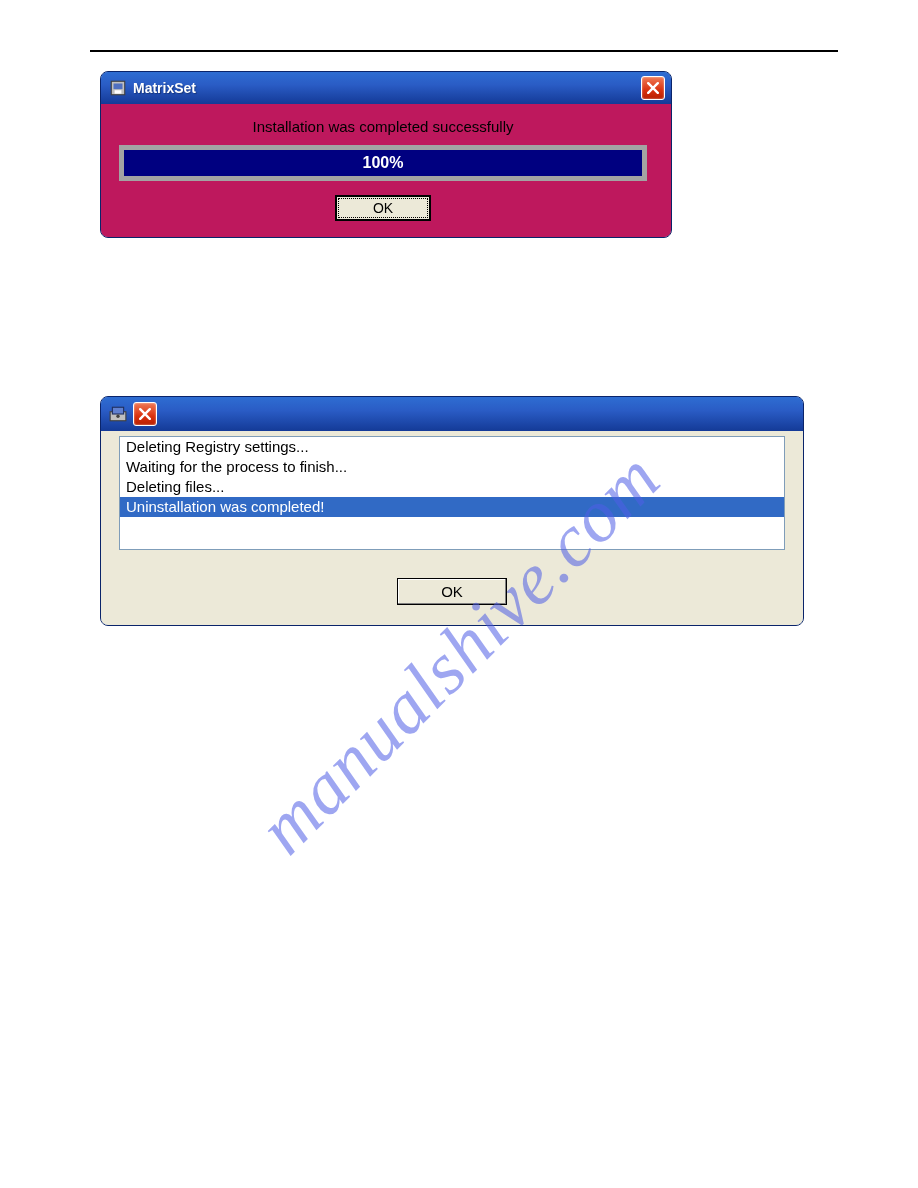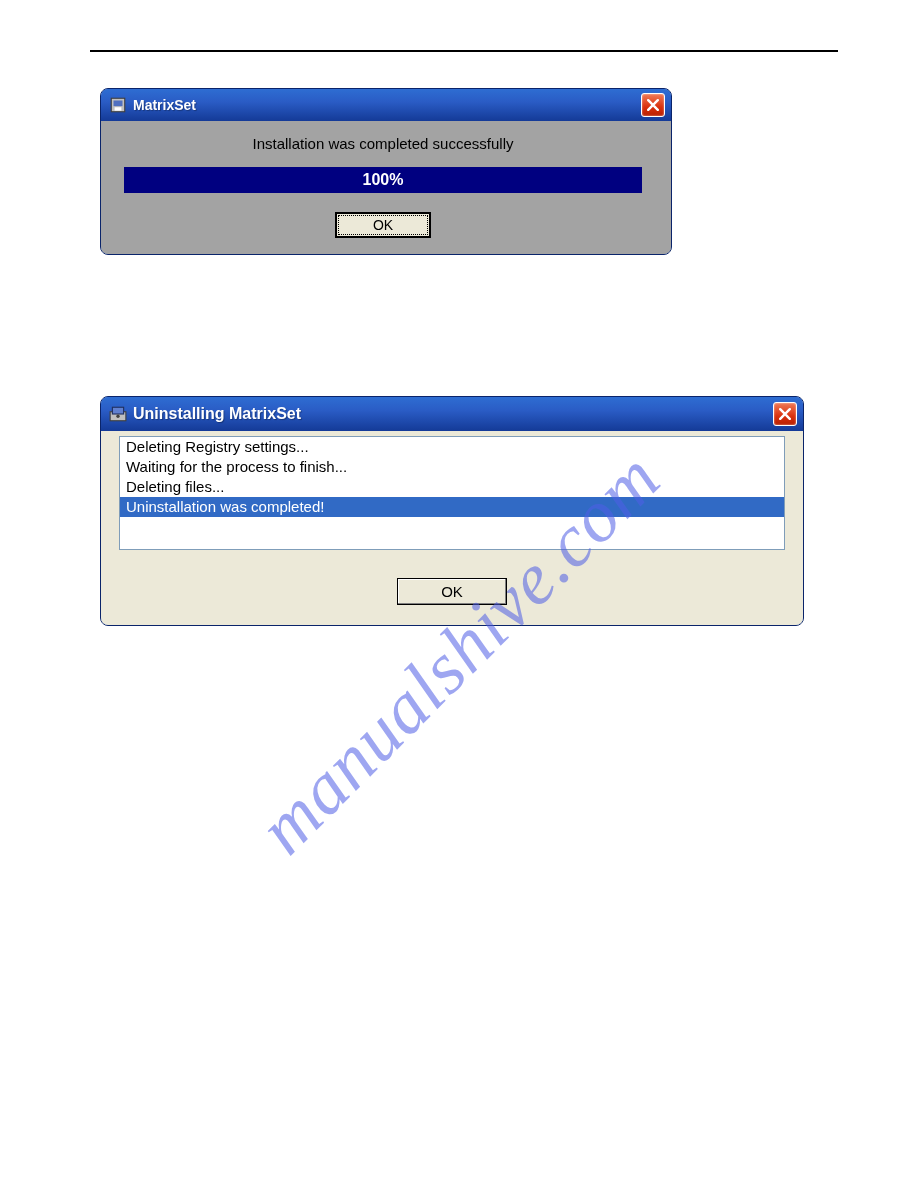--- a/index.html
+++ b/index.html
@@ -17,21 +17,21 @@
     left: 90px;
     right: 80px;
     top: 50px;
     border-top: 2px solid #000;
   }
 
   
   .dlg1 {
     position: absolute;
     left: 100px;
-    top: 88px;
+    top: 71px;
     width: 570px;
     border: 1px solid #0a246a;
     border-radius: 8px;
     overflow: hidden;
     box-shadow: 0 0 0 1px #3b72c9 inset;
   }
   .titlebar1 {
     height: 32px;
     background: linear-gradient(to bottom, #2e6dd2 0%, #2a5cc5 40%, #143a97 100%);
     display: flex;
@@ -60,21 +60,21 @@
     border: 1px solid #fff;
     border-radius: 3px;
     display: flex;
     align-items: center;
     justify-content: center;
     cursor: pointer;
     box-shadow: inset 0 0 2px rgba(255,255,255,.7);
   }
   .close-btn svg { width: 12px; height: 12px; }
   .dlg1-body {
-    background: #a3a3a3;
+    background: #be185d;
     padding: 14px 20px 16px 14px;
     text-align: center;
   }
   .status-text {
     font-size: 15px;
     color: #000;
     margin-bottom: 10px;
   }
   .progress-outer {
     height: 26px;
@@ -210,21 +210,20 @@
 
 <div class="dlg2">
   <div class="titlebar2">
     <span class="title-icon">
       <svg viewBox="0 0 16 16">
           <rect x="1" y="6" width="14" height="8" fill="#c0c0c0" stroke="#404040"></rect>
           <rect x="3" y="2" width="10" height="6" fill="#6080d0" stroke="#203060"></rect>
           <circle cx="8" cy="10" r="1.5" fill="#404040"></circle>
         </svg>
     </span>
-    <span class="title-text2">Uninstalling MatrixSet</span>
     <span class="close-btn">
       <svg viewBox="0 0 10 10">
           <path d="M1 1 L9 9 M9 1 L1 9" stroke="#fff" stroke-width="2" stroke-linecap="round"></path>
         </svg>
     </span>
   </div>
   <div class="dlg2-body">
     <div class="listbox" id="uninstall-log">
         <div class="row">Deleting Registry settings...</div>
         <div class="row">Waiting for the process to finish...</div>

